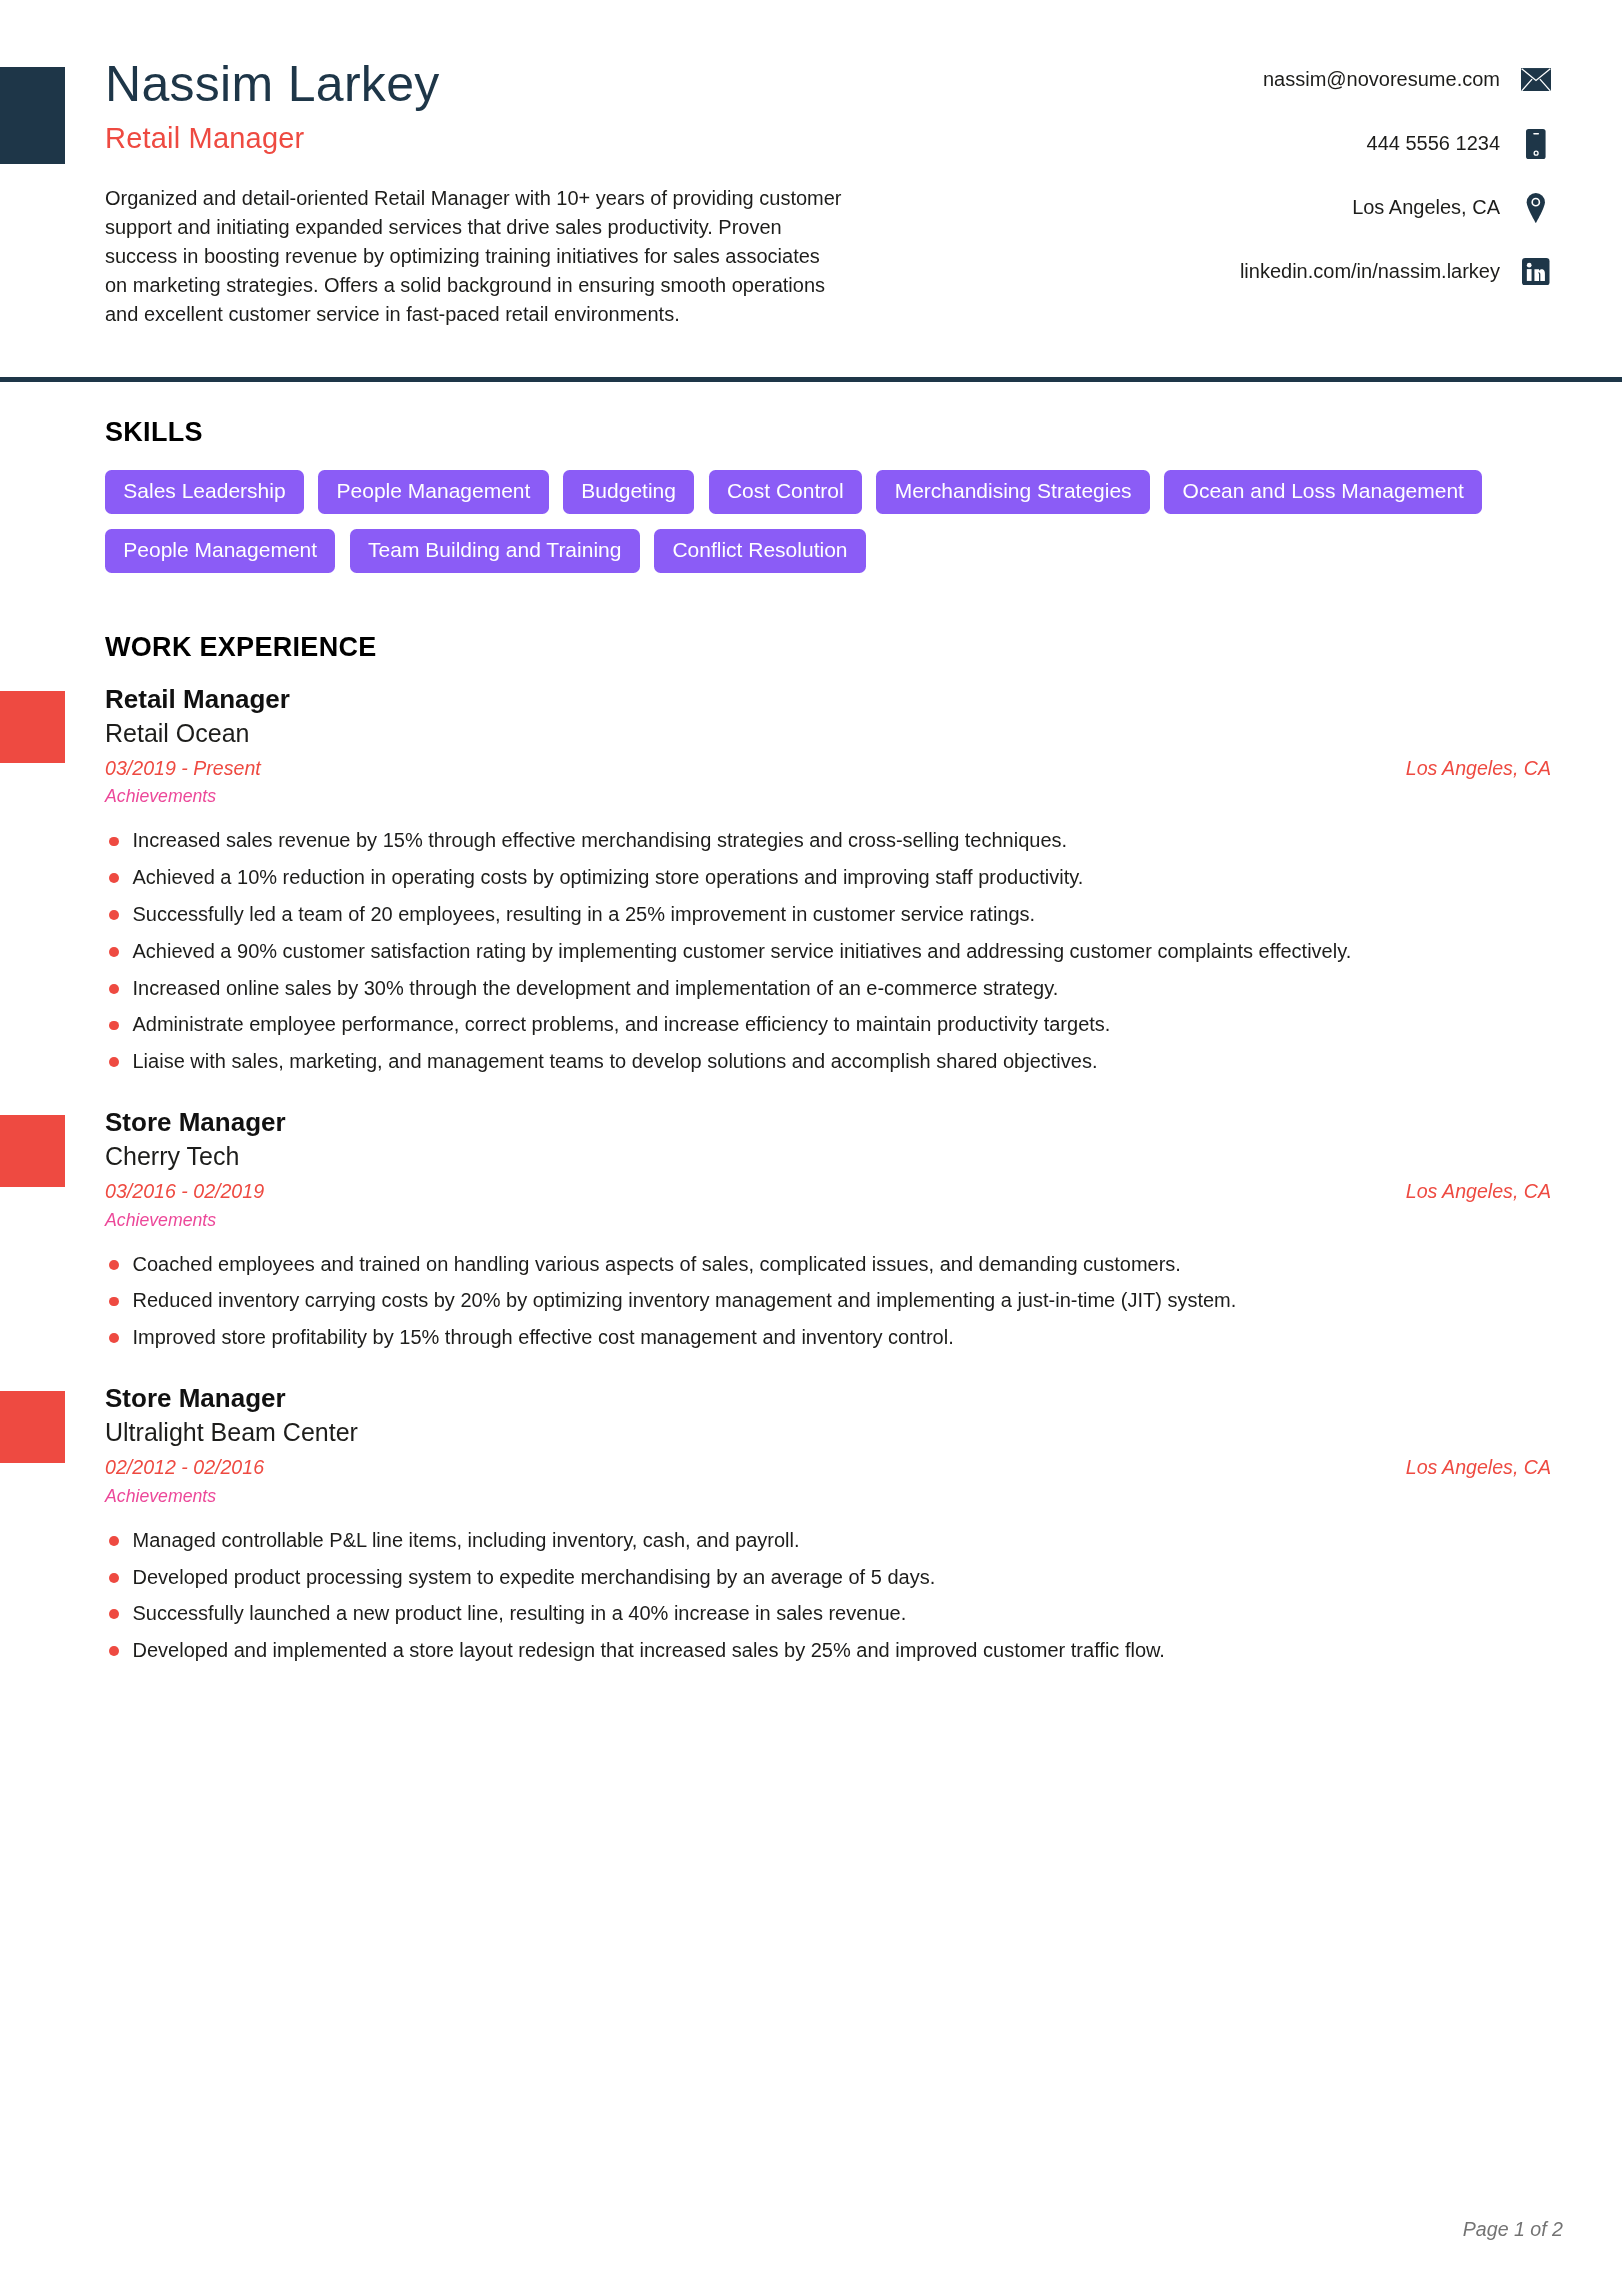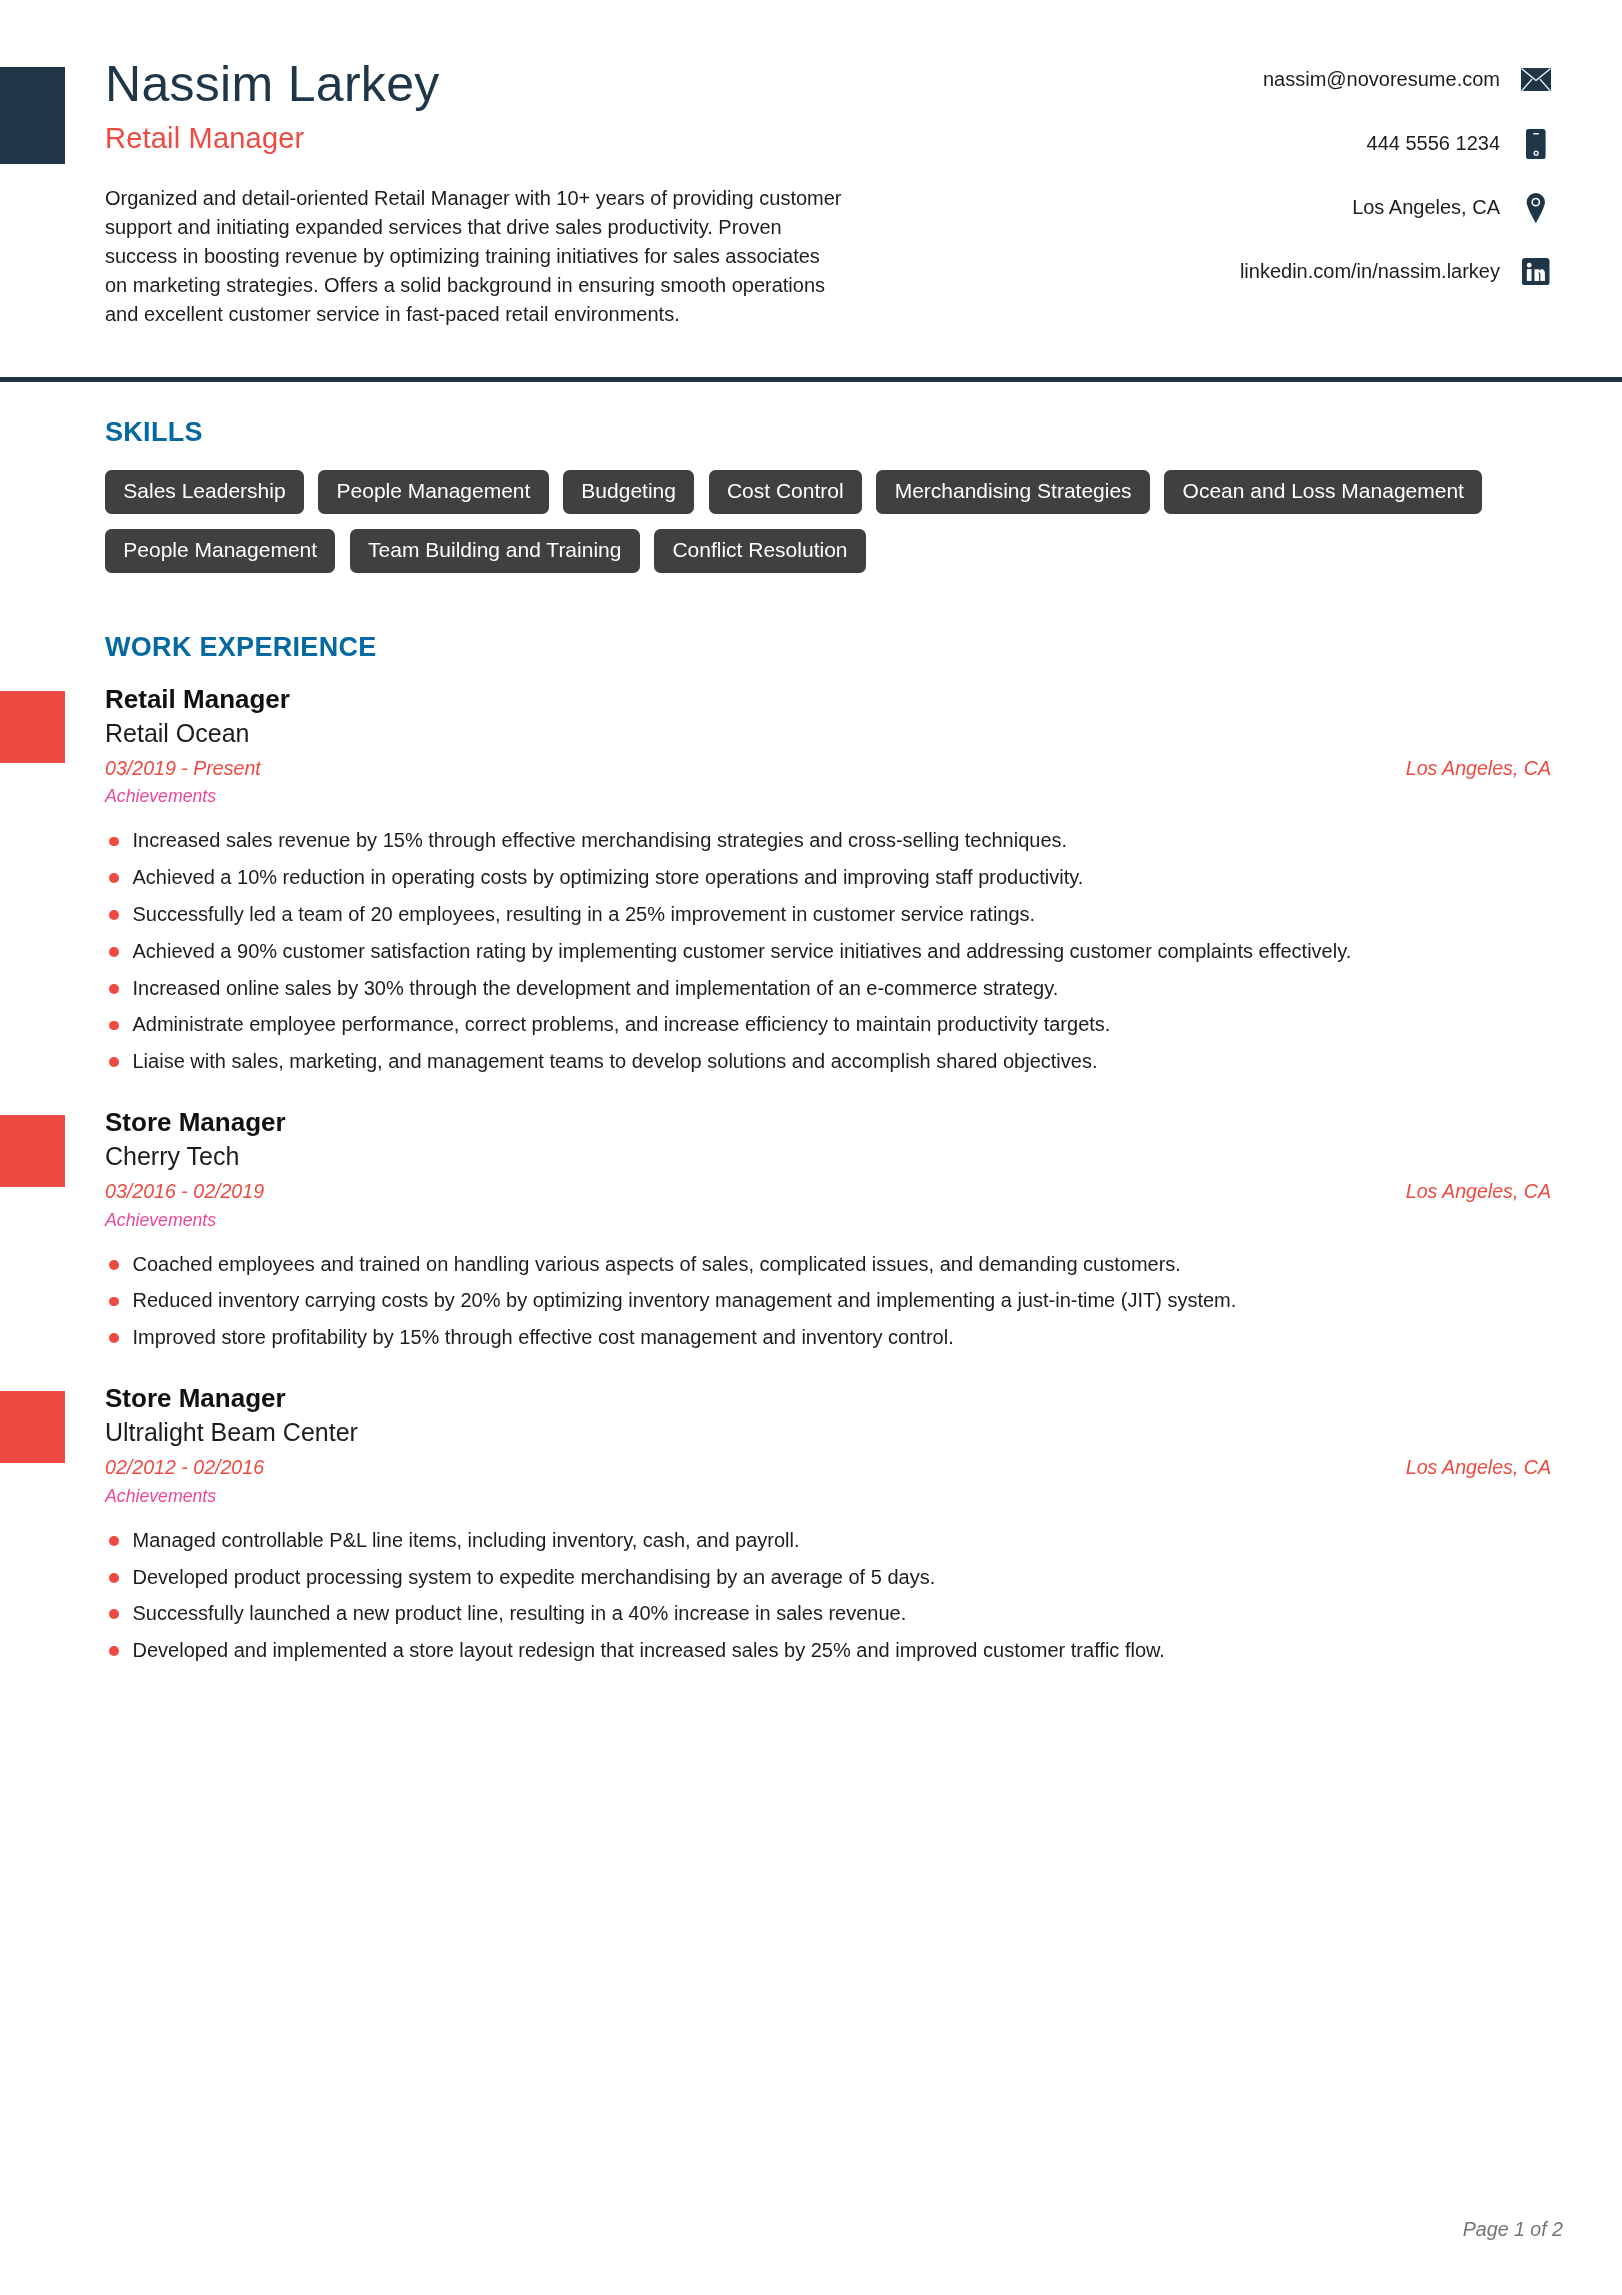--- a/index.html
+++ b/index.html
@@ -114,36 +114,36 @@
   .section {
     padding-left: 105px;
     padding-right: 71px;
     position: relative;
   }
 
   .section-title {
     font-size: 27px;
     font-weight: 700;
     letter-spacing: 0.3px;
-    color: #0369a1;
+    color: #000000;
     text-transform: uppercase;
   }
 
   #skills-section { margin-top: 35px; }
   #skills-section .section-title { margin-bottom: 22px; }
 
   .skill-tags {
     display: flex;
     flex-wrap: wrap;
     gap: 14.4px 14.4px;
     max-width: 1387px;
   }
 
   .skill-tag {
-    background: #404040;
+    background: #8b5cf6;
     color: #ffffff;
     border-radius: 6.5px;
     padding: 9.2px 18.3px 11.8px 18.3px;
     font-size: 21px;
     font-weight: 300;
     line-height: 1.1;
     white-space: nowrap;
   }
 
   

